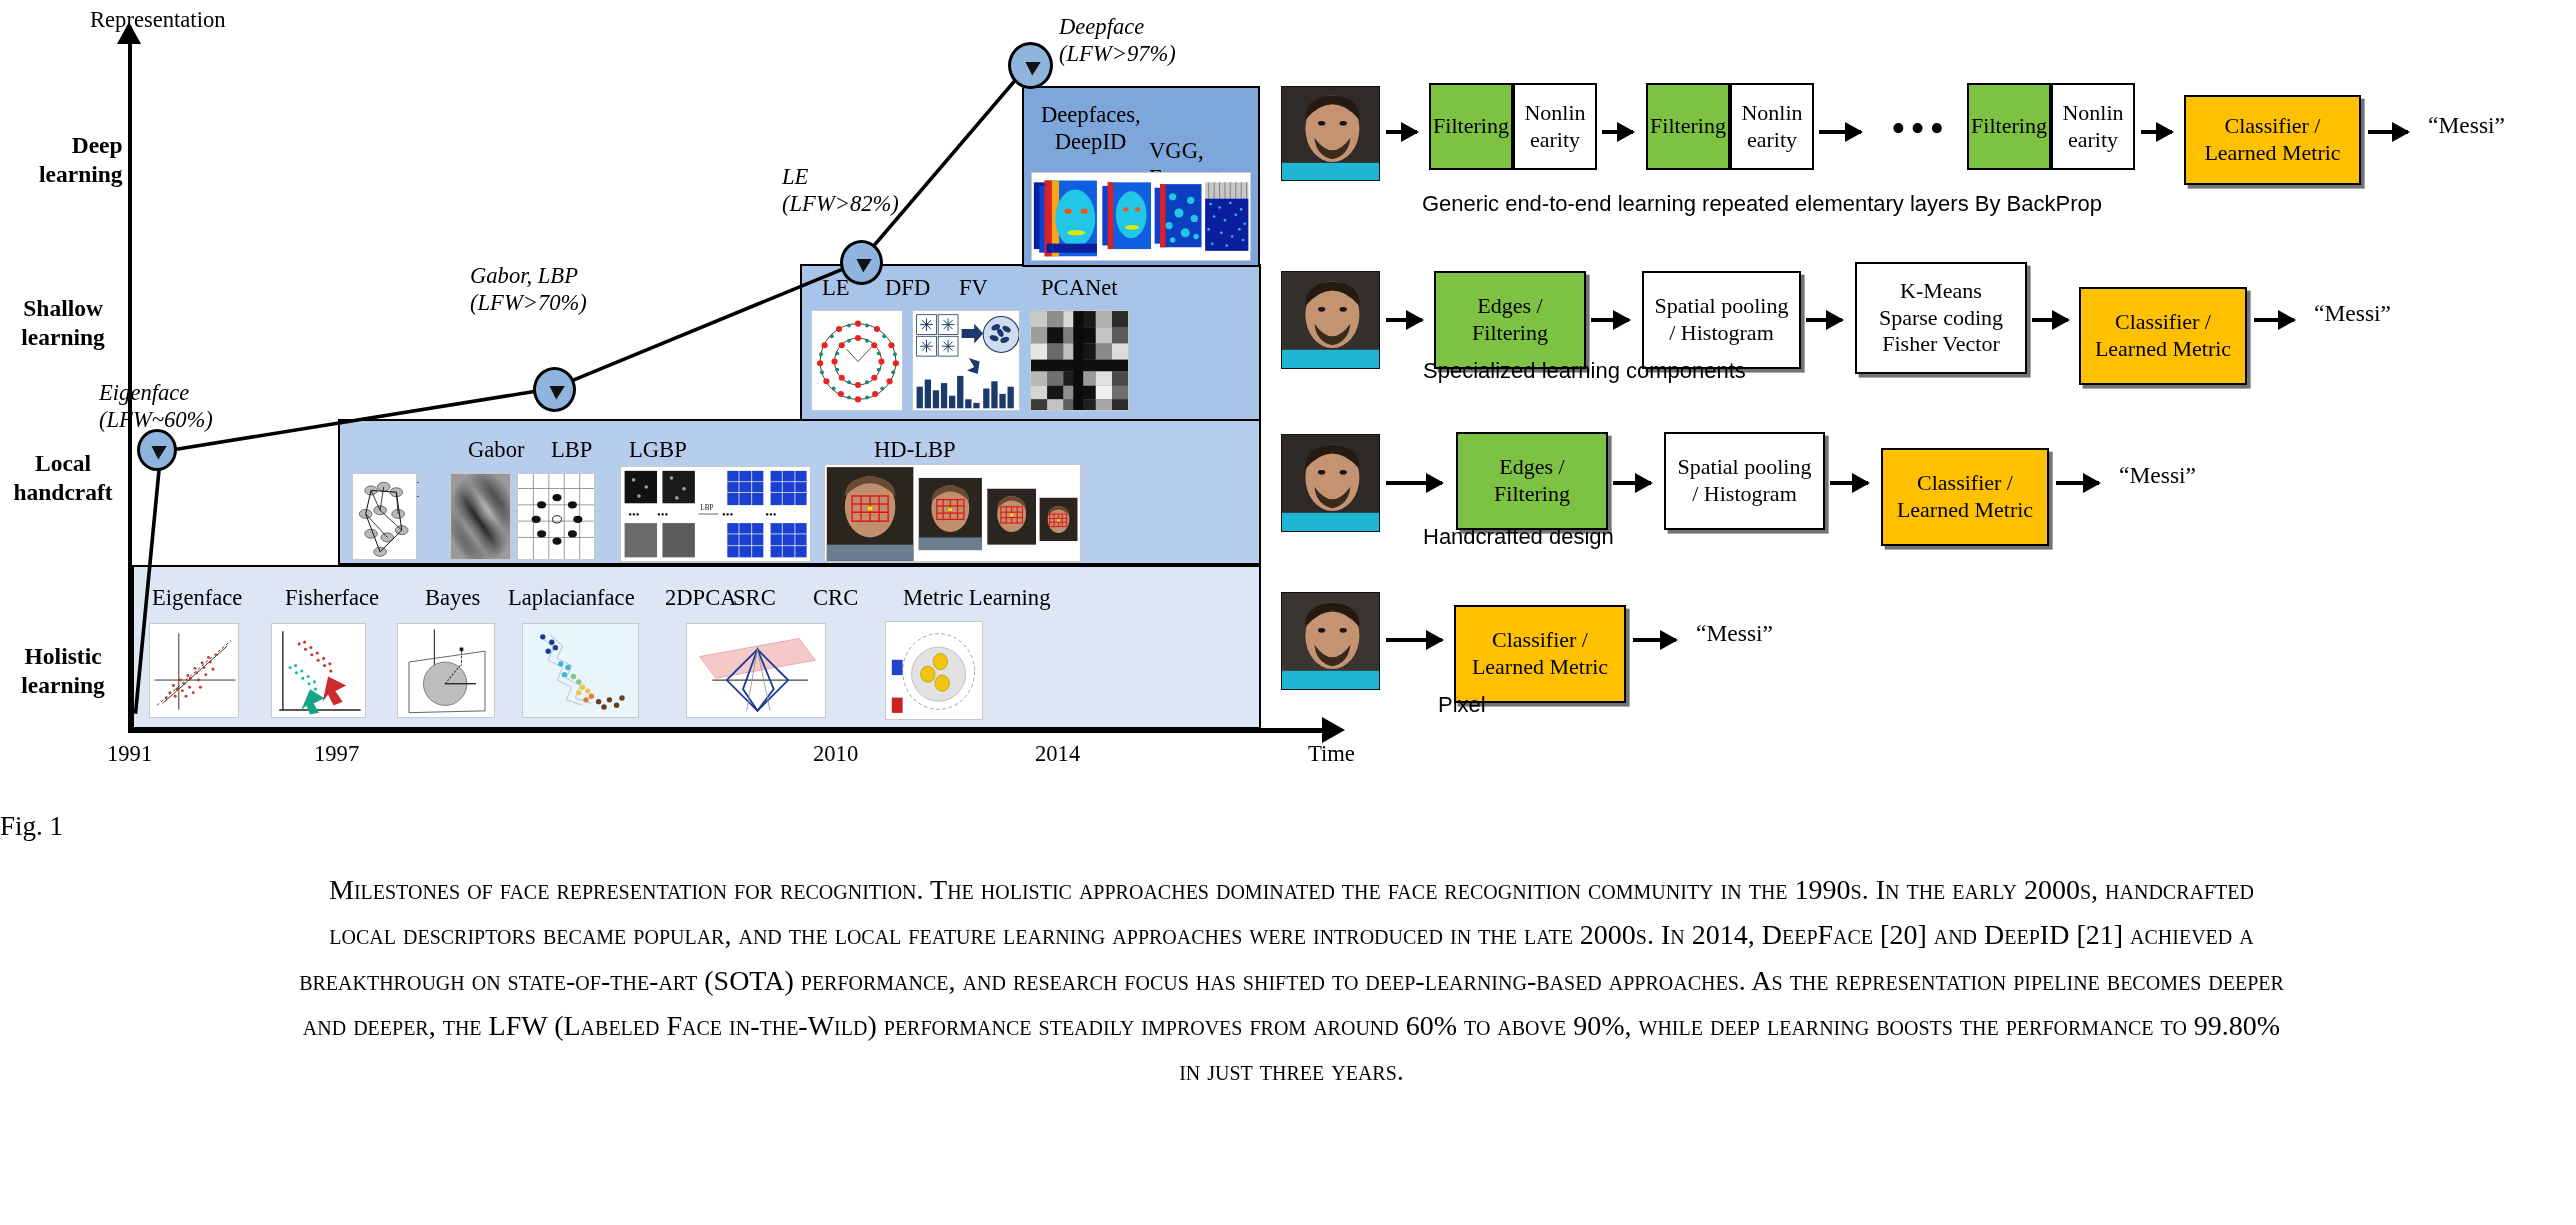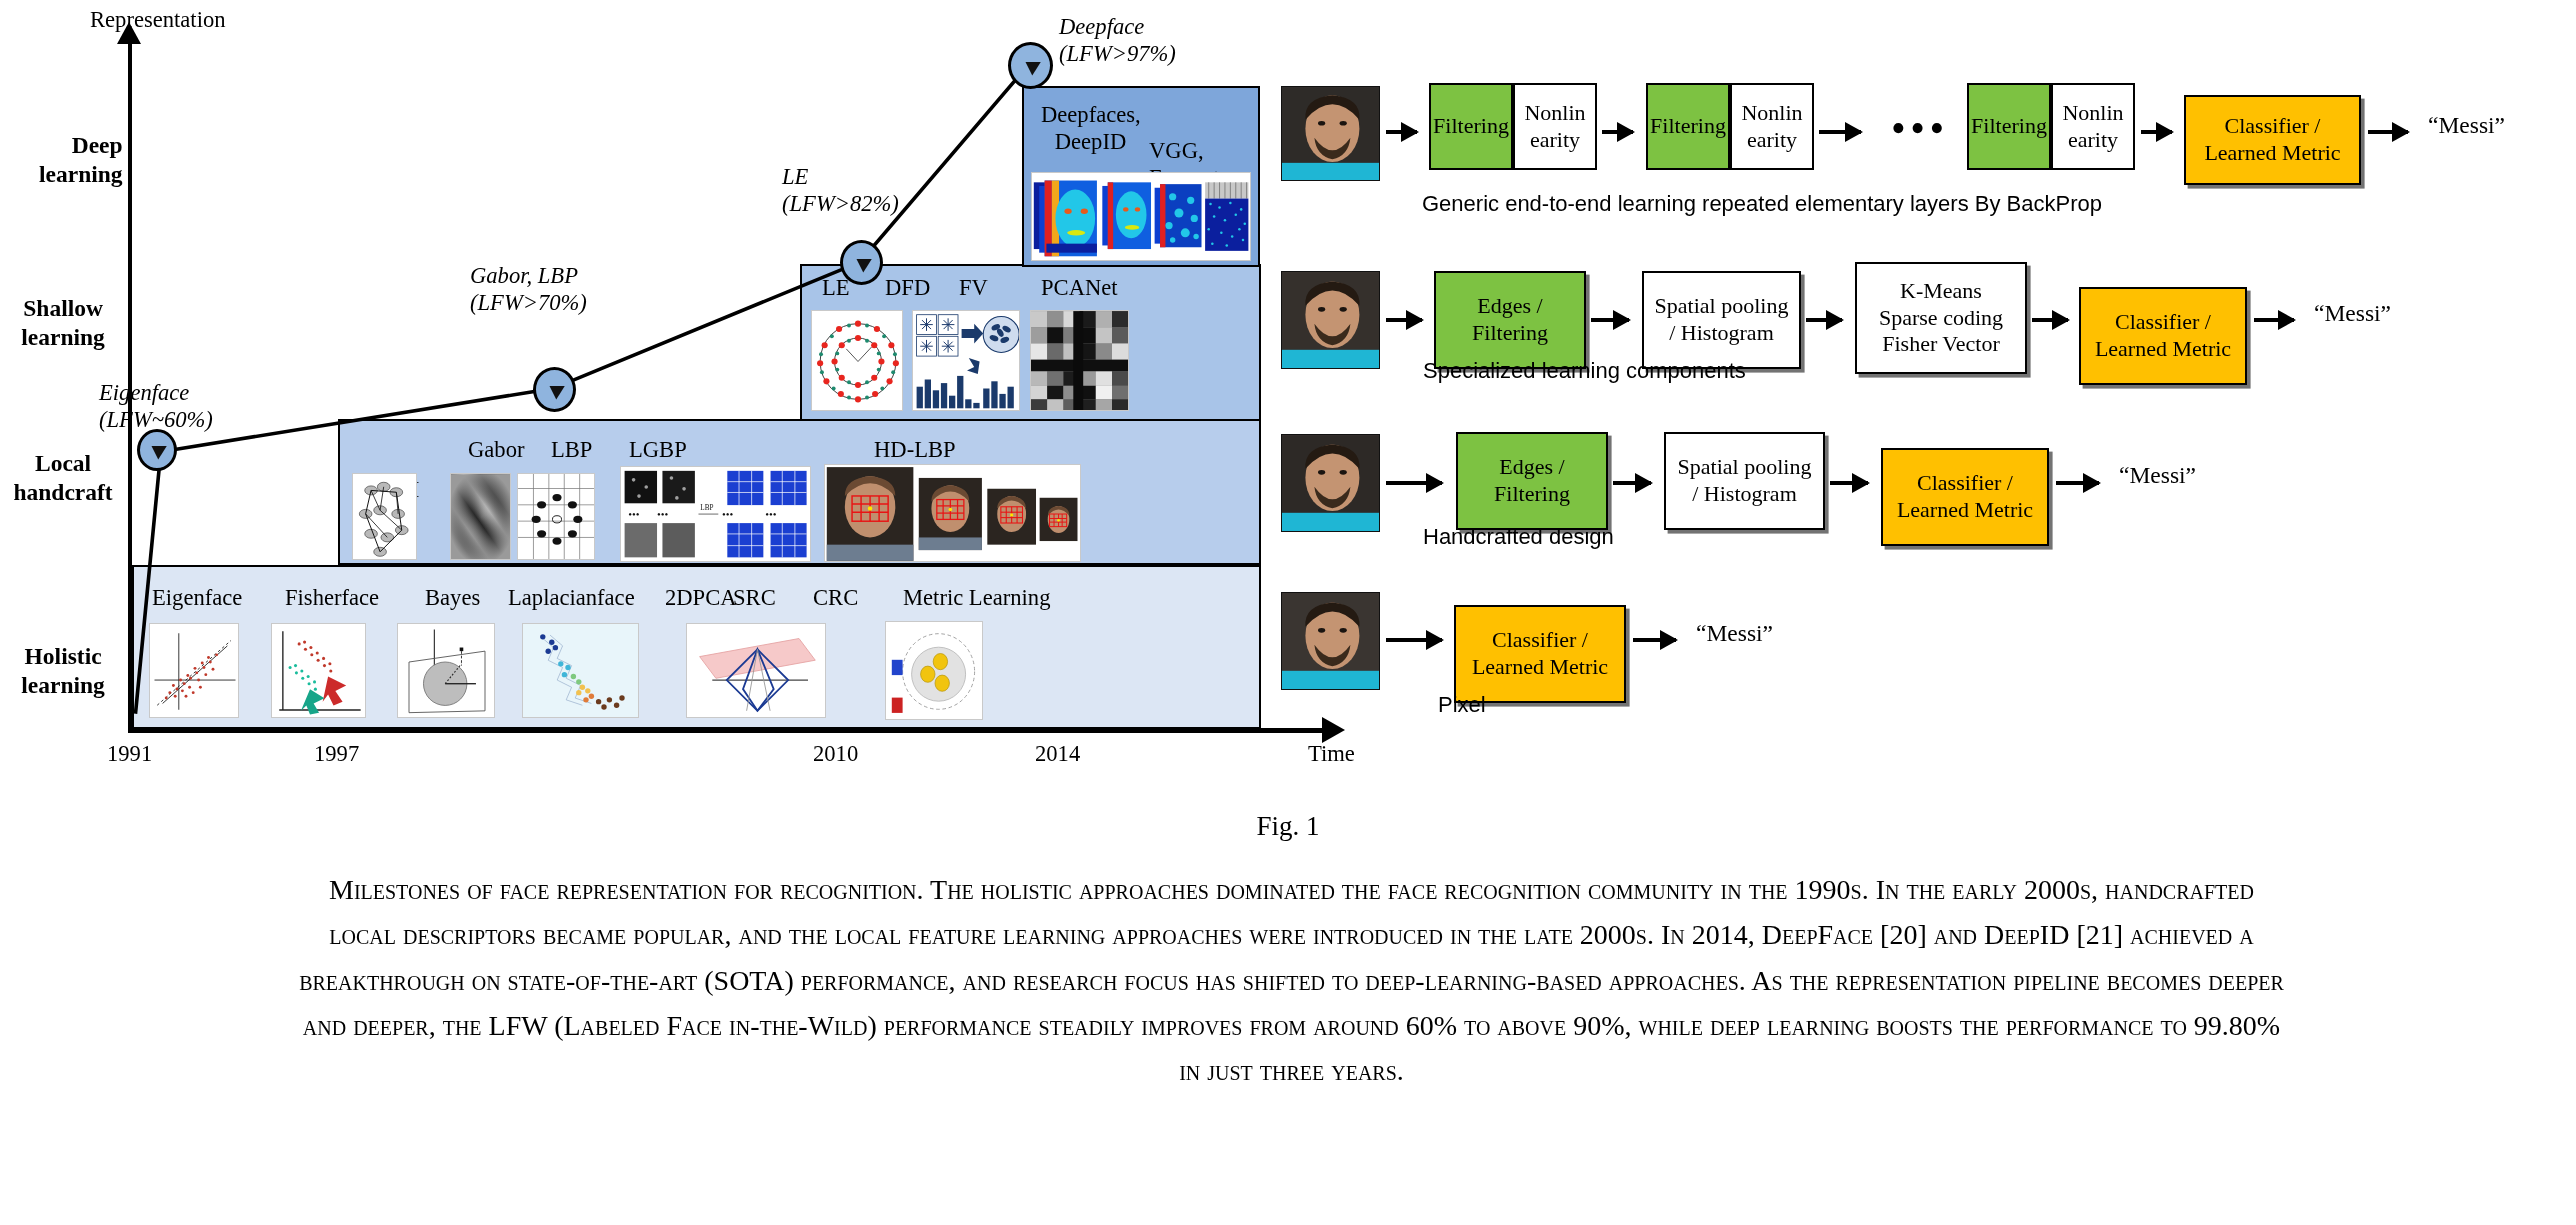--- a/index.html
+++ b/index.html
@@ -45,21 +45,21 @@
   .half{position:absolute;top:0;height:100%;box-sizing:border-box;border:2.3px solid #000;
         display:flex;align-items:center;justify-content:center;text-align:center;font-size:22px;line-height:1.22;}
   .arrow{position:absolute;height:3.6px;background:#000;}
   .arrow::after{content:"";position:absolute;right:-1.8px;top:50%;transform:translateY(-50%);
      width:0;height:0;border-top:10px solid transparent;border-bottom:10px solid transparent;border-left:18px solid #000;}
   .dots{position:absolute;font-size:42px;letter-spacing:4.5px;line-height:1;color:#000;}
   .quote{position:absolute;font-size:23.5px;white-space:nowrap;}
   .pipecap{position:absolute;font-family:"Liberation Sans",sans-serif;font-size:22px;white-space:nowrap;}
 
   
-  #fig-number{position:absolute;left:0;top:811px;width:2576px;text-align:center;font-size:27px;}
+  #fig-number{position:absolute;left:0;top:811px;width:2576px;text-align:left;font-size:27px;}
   #caption{position:absolute;left:298px;top:867px;width:1987px;text-align:center;
            font-size:28px;line-height:1.62;font-variant:small-caps;}
 </style>
 </head>
 <body>
 
 <div class="fig">
 
   <div id="yaxis-label">Representation</div>
   <div id="yaxis-line"></div>

